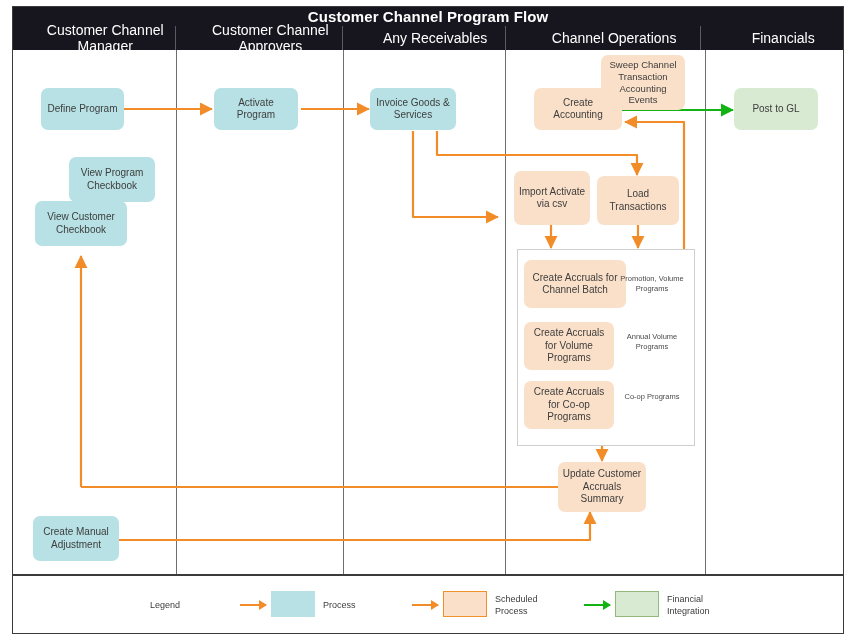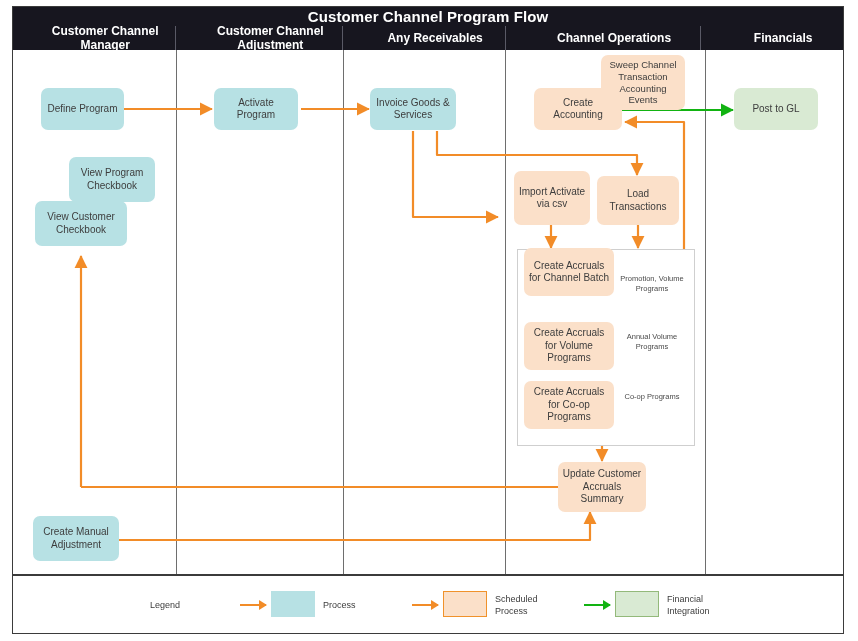--- a/index.html
+++ b/index.html
@@ -3,21 +3,21 @@
 <meta charset="utf-8">
 <style>
   html,body{margin:0;padding:0;background:#ffffff;}
   body{font-family:"Liberation Sans",sans-serif;}
   #stage{position:relative;width:858px;height:641px;background:#ffffff;overflow:hidden;}
   #frame{position:absolute;left:12px;top:6px;width:832px;height:628px;border:1px solid #3b3b3b;box-sizing:border-box;}
   #title-bar{position:absolute;left:13px;top:7px;width:830px;height:19px;background:#17161f;color:#ffffff;
     display:flex;align-items:center;justify-content:center;font-size:15px;font-weight:bold;letter-spacing:.1px;}
   #lane-header{position:absolute;left:13px;top:26px;width:830px;height:24px;background:#17161f;display:flex;}
   .lane-head{height:100%;display:flex;align-items:center;justify-content:center;color:#ffffff;
-    font-size:12px;font-weight:bold;border-right:1px solid #5a5a66;box-sizing:border-box;text-align:center;margin-left:22px;}
+    font-size:14px;font-weight:normal;border-right:1px solid #5a5a66;box-sizing:border-box;text-align:center;margin-left:22px;}
   .lane-head:last-child{border-right:none;}
   #lane-body{position:absolute;left:13px;top:50px;width:830px;height:524px;background:#ffffff;border-bottom:2px solid #3b3b3b;}
   .lane-div{position:absolute;top:0;width:1px;height:524px;background:#6e6e6e;}
   #legend-band{position:absolute;left:13px;top:576px;width:830px;height:57px;background:#ffffff;}
   .legend-row{position:absolute;left:0;top:0;width:830px;height:57px;display:flex;align-items:center;}
   .lg-label{position:absolute;font-size:9px;color:#3c3c3c;}
   .lg-swatch{position:absolute;width:44px;height:26px;box-sizing:border-box;}
   .lg-arrow{position:absolute;height:2px;width:26px;}
   .lg-arrow:after{content:"";position:absolute;right:-1px;top:-4px;border-left:8px solid currentColor;
     border-top:5px solid transparent;border-bottom:5px solid transparent;}
@@ -34,21 +34,21 @@
 <body>
 
 <div id="stage">
 
   <div id="frame"></div>
 
   <div id="title-bar">Customer Channel Program Flow</div>
 
   <div id="lane-header">
     <div class="lane-head" style="width:163px">Customer Channel Manager</div>
-    <div class="lane-head" style="width:167px">Customer Channel Adjustment</div>
+    <div class="lane-head" style="width:167px">Customer Channel Approvers</div>
     <div class="lane-head" style="width:162px">Any Receivables</div>
     <div class="lane-head" style="width:200px">Channel Operations</div>
     <div class="lane-head" style="width:138px">Financials</div>
   </div>
 
   <div id="lane-body">
     <div class="lane-div" style="left:163px"></div>
     <div class="lane-div" style="left:330px"></div>
     <div class="lane-div" style="left:492px"></div>
     <div class="lane-div" style="left:692px"></div>
@@ -96,21 +96,21 @@
   <div class="node n-sched" style="left:534px;top:88px;width:88px;height:42px">Create Accounting</div>
 
   <div class="node n-sched" style="left:601px;top:55px;width:84px;height:55px;font-size:9.5px">Sweep Channel Transaction Accounting Events</div>
 
   <div class="node n-sched" style="left:514px;top:171px;width:76px;height:54px">Import Activate via csv</div>
 
   <div class="node n-sched" style="left:597px;top:176px;width:82px;height:49px">Load Transactions</div>
 
   <div class="grpbox" style="left:517px;top:249px;width:178px;height:197px"></div>
 
-  <div class="node n-sched" style="left:524px;top:248px;width:90px;height:48px">Create Accruals for Channel Batch</div>
+  <div class="node n-sched" style="left:524px;top:260px;width:102px;height:48px">Create Accruals for Channel Batch</div>
   <div class="sidelbl" style="left:618px;top:274px;width:68px">Promotion, Volume Programs</div>
 
   <div class="node n-sched" style="left:524px;top:322px;width:90px;height:48px">Create Accruals for Volume Programs</div>
   <div class="sidelbl" style="left:618px;top:332px;width:68px">Annual Volume Programs</div>
 
   <div class="node n-sched" style="left:524px;top:381px;width:90px;height:48px">Create Accruals for Co-op Programs</div>
   <div class="sidelbl" style="left:618px;top:392px;width:68px">Co-op Programs</div>
 
   <div class="node n-fin" style="left:734px;top:88px;width:84px;height:42px">Post to GL</div>
 

